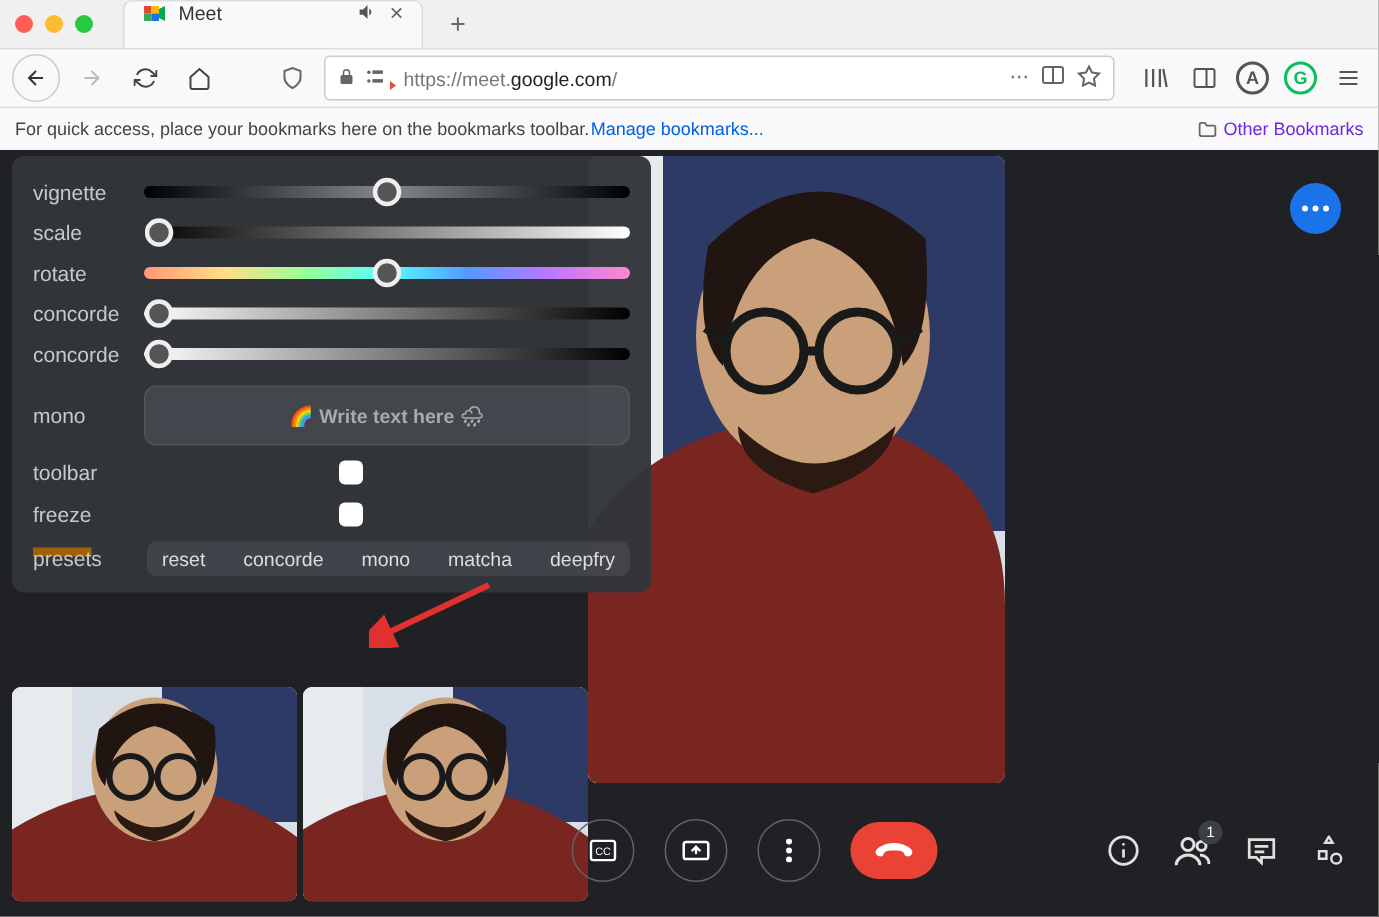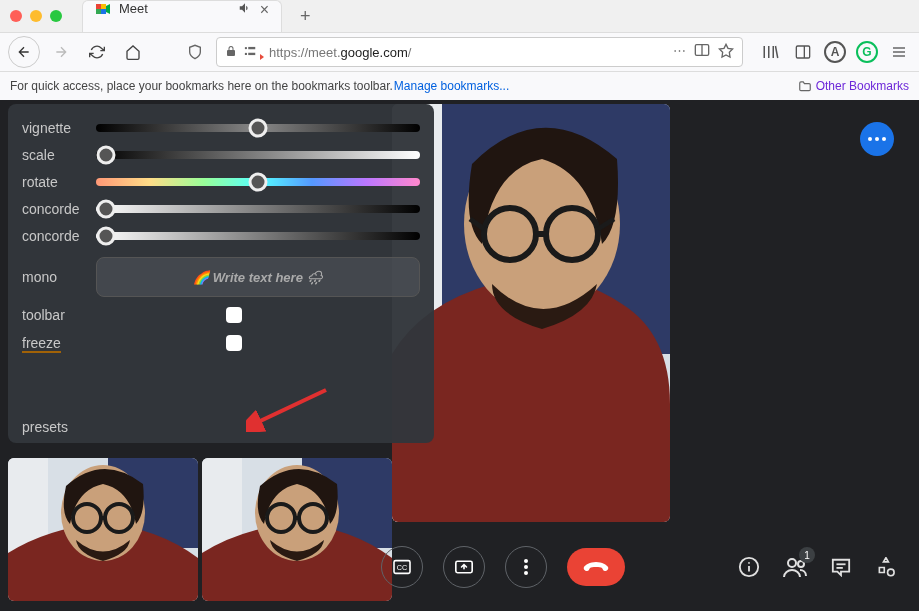--- a/index.html
+++ b/index.html
@@ -127,36 +127,36 @@
   .g-pillar { background: linear-gradient(to right, #fff, #000); }
   .g-letter { background: linear-gradient(to right, #fff, #000); }
 
   .text-input {
     flex: 1;
     height: 40px;
     background: rgba(80,84,90,0.6);
     border: 1px solid #555; border-radius: 8px;
     text-align: center; color: #aaa;
     display: flex; align-items: center; justify-content: center;
-    font-size: 13px; font-weight: 600; font-style: italic;
+    font-size: 13px; font-weight: 600;
   }
   .frow.textrow { height: 48px; margin-top: 4px; }
 
   .checkrow { height: 28px; }
   .checkbox {
     width: 16px; height: 16px;
     background: #fff; border-radius: 4px;
     margin-left: 130px;
     cursor: pointer;
   }
-  .freeze-label { border-bottom: 2px solid #a16207; padding-bottom: 0; }
+  .freeze-label { border-bottom: 6px solid #a16207; padding-bottom: 14px; }
 
   .presets-row {
-    display: flex; align-items: flex-end; gap: 10px;
-    height: 30px; font-size: 14px; margin-top: 48px;
+    display: flex; align-items: center; gap: 10px;
+    height: 30px; font-size: 14px;
   }
   .preset-btns {
     flex: 1;
     display: flex; justify-content: space-between;
     background: rgba(80,84,90,0.5);
     border-radius: 6px;
     padding: 4px 10px;
     font-size: 13px; color: #ddd;
   }
   .preset-btns span { cursor: pointer; }
@@ -428,20 +428,27 @@
     <div class="frow checkrow">
       <div class="flabel">toolbar</div>
       <div class="checkbox"></div>
     </div>
     <div class="frow checkrow">
       <div class="flabel"><span class="freeze-label">freeze</span></div>
       <div class="checkbox"></div>
     </div>
     <div class="presets-row">
       <div class="flabel">presets</div>
+      <div class="preset-btns">
+        <span>reset</span>
+        <span>concorde</span>
+        <span>mono</span>
+        <span>matcha</span>
+        <span>deepfry</span>
+      </div>
     </div>
   </div>
 
   <svg class="arrow" width="90" height="50">
     <defs>
         <marker id="ah" markerWidth="10" markerHeight="10" refX="2" refY="3" orient="auto">
           <path d="M0,0 L0,6 L8,3 z" fill="#e03030"></path>
         </marker>
       </defs>
     <line x1="80" y1="8" x2="8" y2="42" stroke="#e03030" stroke-width="4" marker-end="url(#ah)"></line>

